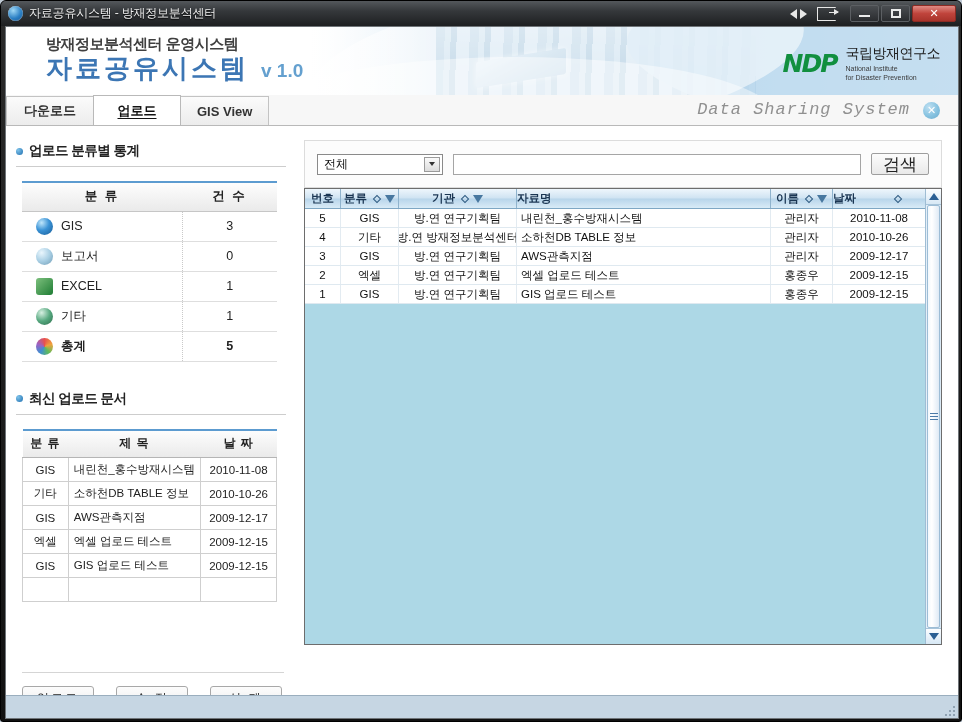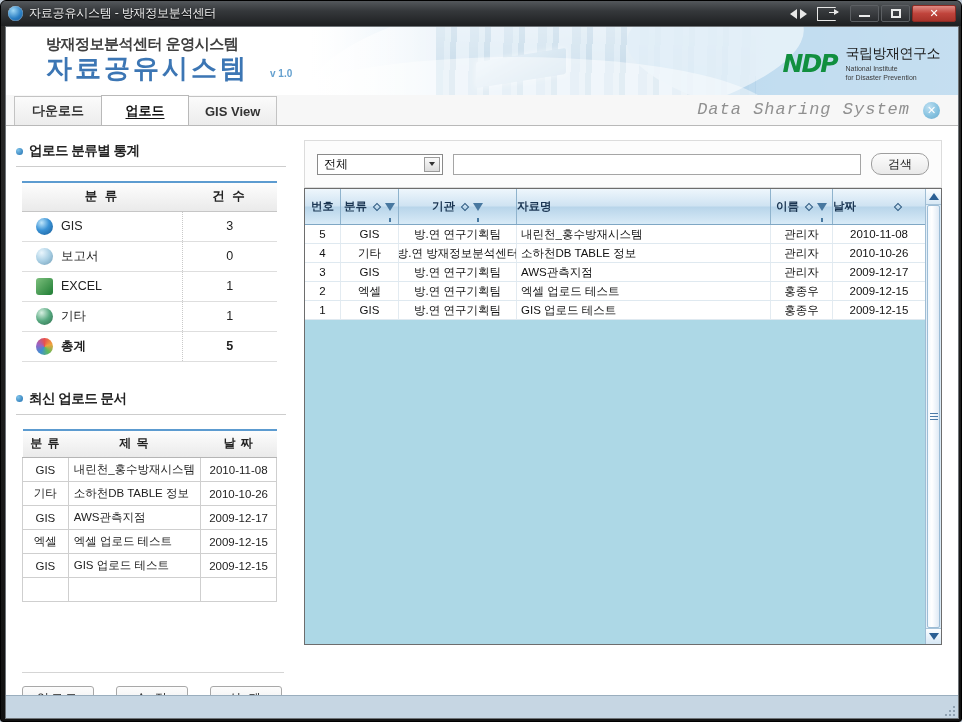--- a/index.html
+++ b/index.html
@@ -125,22 +125,22 @@
   }
   #banner-text { position: absolute; left: 40px; top: 8px; z-index: 5; }
   #banner-sub {
     font-size: 15px; font-weight: bold; color: #404040; letter-spacing: -0.5px;
   }
   #banner-main {
     font-size: 26px; font-weight: bold; color: #3c76b4; letter-spacing: 3px;
     margin-top: 1px; line-height: 1.05;
   }
   #banner-ver {
-    font-size: 10px; font-weight: bold; color: #64a0cf; letter-spacing: 0;
-    margin-left: 21px;
+    font-size: 19px; font-weight: bold; color: #64a0cf; letter-spacing: 0;
+    margin-left: 12px;
   }
   #ndp-block {
     position: absolute; right: 18px; top: 18px; z-index: 6;
     display: flex; align-items: center; gap: 9px;
   }
   #ndp-mark {
     font-size: 25px; font-weight: bold; font-style: italic; color: #118f3f;
     letter-spacing: -2px; line-height: 1;
     font-family: "DejaVu Sans", sans-serif;
   }
@@ -155,21 +155,21 @@
     display: flex; align-items: flex-end;
   }
   .tab {
     height: 29px; min-width: 88px; padding: 0 16px;
     display: flex; align-items: center; justify-content: center;
     font-size: 13px; font-weight: bold; color: #333;
     background: linear-gradient(180deg,#fbfbfb 0%,#ececec 100%);
     border: 1px solid #c3c3c3; border-bottom: none;
     margin-right: -1px;
   }
-  .tab.first { margin-left: 8px; }
+  .tab.first { margin-left: 0; }
   .tab.active {
     background: #fff; color: #111;
     text-decoration: underline; text-underline-offset: 3px;
     height: 30px;
     border-color: #b9b9b9;
     position: relative; z-index: 2;
   }
   #tab-fill { flex: 1; height: 29px; }
   #dss {
     position: absolute; right: 48px; top: 5px;
@@ -288,37 +288,37 @@
     background: linear-gradient(180deg,#fafafa 0%,#dcdcdc 100%);
     border: 1px solid #9a9a9a;
     display: flex; align-items: center; justify-content: center;
   }
   .caret-d { width:0;height:0;border-left:3.5px solid transparent;border-right:3.5px solid transparent;border-top:4px solid #333; }
   #search-input {
     flex: 1; height: 21px; border: 1px solid #a5a5a5; background: #fff;
     font-size: 12px; padding: 0 5px; font-family: inherit; color: #111;
   }
   #search-btn {
-    width: 58px; height: 22px; font-size: 12px;
+    width: 58px; height: 22px; font-size: 17px;
     background: linear-gradient(180deg,#fcfcfc 0%,#e9e9e9 100%);
-    border: 1px solid #9e9e9e; border-radius: 10px;
+    border: 1px solid #9e9e9e; border-radius: 2px;
     display: flex; align-items: center; justify-content: center; color: #222;
   }
 
   
   #grid-wrap {
     position: absolute; left: 8px; top: 62px;
     width: 638px; height: 457px;
     border: 1px solid #6d6d6d; background: #ADD8E6;
     display: flex; flex-direction: column;
   }
   #grid-scrollrow { display: flex; flex: 1; min-height: 0; }
   #grid-main { flex: 1; display: flex; flex-direction: column; min-width: 0; }
   #grid-head {
-    display: flex; height: 36px;
+    display: flex; height: 20px;
     background: linear-gradient(180deg,#eef6fc 0%,#cfe3f2 48%,#b8d5ea 52%,#d9ebf7 100%);
     border-bottom: 1px solid #7fa7c4;
   }
   .gh {
     display: flex; align-items: center; justify-content: center;
     font-size: 11.5px; font-weight: bold; color: #1a3552;
     border-right: 1px solid #8fb3cd; position: relative; gap: 3px;
     overflow: hidden; white-space: nowrap;
   }
   .gh:last-child { border-right: none; }

